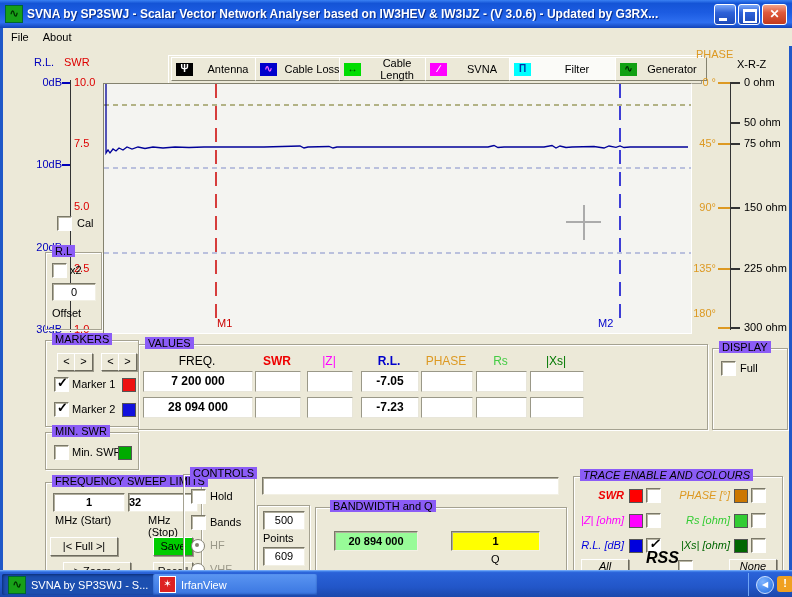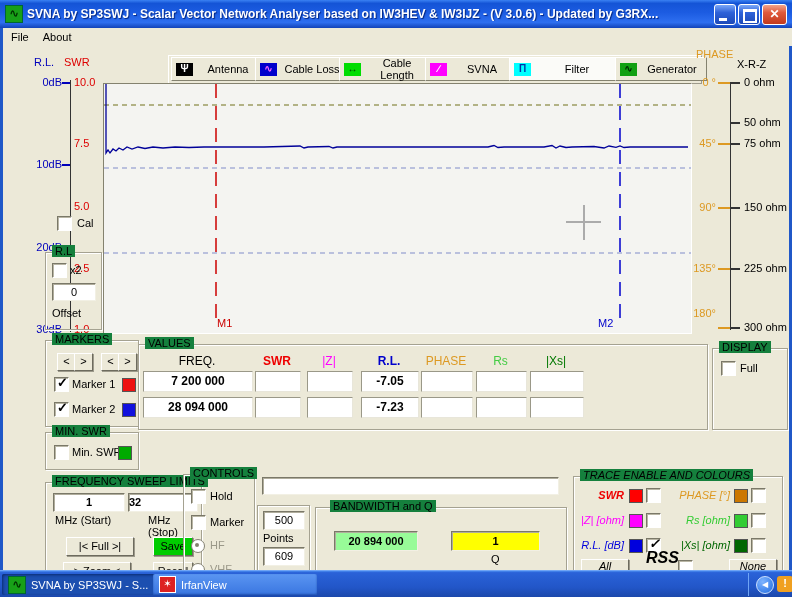--- a/index.html
+++ b/index.html
@@ -19,21 +19,21 @@
     background:linear-gradient(180deg,#7AA7F8,#2E62D8 40%,#1C49B8);position:relative;flex:0 0 auto;}
   .capbtn.close{width:23px;background:linear-gradient(180deg,#F2A38A,#E0593C 40%,#C23A1E);margin-right:5px;
     color:#fff;font-weight:bold;font-size:12px;text-align:center;line-height:18px;}
   .glyph-min{position:absolute;left:4px;bottom:3px;width:8px;height:3px;background:#fff;}
   .glyph-max{position:absolute;left:4px;top:4px;width:10px;height:9px;border:2px solid #fff;border-top-width:3px;}
   .menubar{left:3px;top:28px;width:786px;height:18px;background:#ECE9D8;display:flex;gap:14px;
     align-items:center;padding-left:8px;}
   .sideborder{top:28px;width:3px;height:542px;background:#2058C8;}
   
   .gbox{border:1px solid #A5A291;box-shadow:1px 1px 0 #FFFFFF, inset 1px 1px 0 #FFFFFF;}
-  .legend{position:absolute;top:-8px;left:6px;background:#15803d;padding:0 3px;font-size:11px;white-space:nowrap;text-align:right;}
+  .legend{position:absolute;top:-8px;left:6px;background:#8b5cf6;padding:0 3px;font-size:11px;white-space:nowrap;text-align:right;}
   .cb{width:13px;height:13px;background:#fff;border:1px solid;border-color:#7a7868 #fff #fff #7a7868;
       box-shadow:inset 1px 1px 0 #b9b6a5;}
   .cb.checked::after{content:"✓";position:absolute;left:2px;top:-3px;font-size:13px;font-weight:bold;color:#000;}
   .radio{width:12px;height:12px;border-radius:50%;background:#fff;border:1px solid #848273;}
   .radio.sel::after{content:"";position:absolute;left:3px;top:3px;width:4px;height:4px;border-radius:50%;background:#84826f;}
   .swatch{width:12px;height:12px;border:1px solid #555;}
   .sunken{background:#fff;border:1px solid;border-color:#7a7868 #f2f0e4 #f2f0e4 #7a7868;
       box-shadow:inset 1px 1px 0 #b0ad9c;}
   .btn{background:#ECE9D8;border:1px solid;border-color:#fff #6d6b5e #6d6b5e #fff;
       box-shadow:1px 1px 0 #9d9a8b;text-align:center;font-size:11px;}
@@ -237,32 +237,32 @@
     <div class="abs cb" style="left:8px;top:12px;"></div>
     <div class="abs" style="left:27px;top:13px;">Full</div>
   </div>
 
   <div class="abs gbox" style="left:45px;top:482px;width:155px;height:88px;">
     <span class="legend">FREQUENCY SWEEP LIMITS</span>
     <div class="abs sunken" style="left:7px;top:10px;width:70px;height:17px;text-align:center;font-weight:bold;line-height:17px;">1</div>
     <div class="abs sunken" style="left:82px;top:10px;width:68px;height:17px;font-weight:bold;line-height:17px;">32</div>
     <div class="abs" style="left:9px;top:31px;">MHz  (Start)</div>
     <div class="abs" style="left:102px;top:31px;">MHz  (Stop)</div>
-    <div class="abs btn" style="left:20px;top:54px;width:66px;height:17px;line-height:16px;">|&lt; Full &gt;|</div>
+    <div class="abs btn" style="left:4px;top:54px;width:66px;height:17px;line-height:16px;">|&lt; Full &gt;|</div>
     <div class="abs btn" style="left: 107px; top: 54px; width: 38px; height: 17px; line-height: 16px; background-color: rgb(0, 204, 0);">Save</div>
     <div class="abs btn" style="left:17px;top:79px;width:66px;height:17px;line-height:16px;">&gt; Zoom &lt;</div>
     <div class="abs btn" style="left:107px;top:79px;width:38px;height:17px;line-height:16px;">Recall</div>
   </div>
 
   <div class="abs gbox" style="left:183px;top:474px;width:70px;height:96px;">
     <span class="legend">CONTROLS</span>
     <div class="abs cb" style="left:7px;top:14px;"></div>
     <div class="abs" style="left:26px;top:15px;">Hold</div>
     <div class="abs cb" style="left:7px;top:40px;"></div>
-    <div class="abs" style="left:26px;top:41px;">Marker</div>
+    <div class="abs" style="left:26px;top:41px;">Bands</div>
     <div class="abs radio sel" style="left:7px;top:64px;"></div>
     <div class="abs" style="left:26px;top:64px;color:#9a9889;">HF</div>
     <div class="abs radio" style="left:7px;top:88px;"></div>
     <div class="abs" style="left:26px;top:88px;color:#9a9889;">VHF</div>
   </div>
 
   <div class="abs sunken" style="left:262px;top:477px;width:295px;height:16px;"></div>
 
   <div class="abs gbox" style="left:257px;top:505px;width:51px;height:65px;">
     <div class="abs sunken" style="left:5px;top:5px;width:40px;height:17px;text-align:center;line-height:17px;">500</div>

